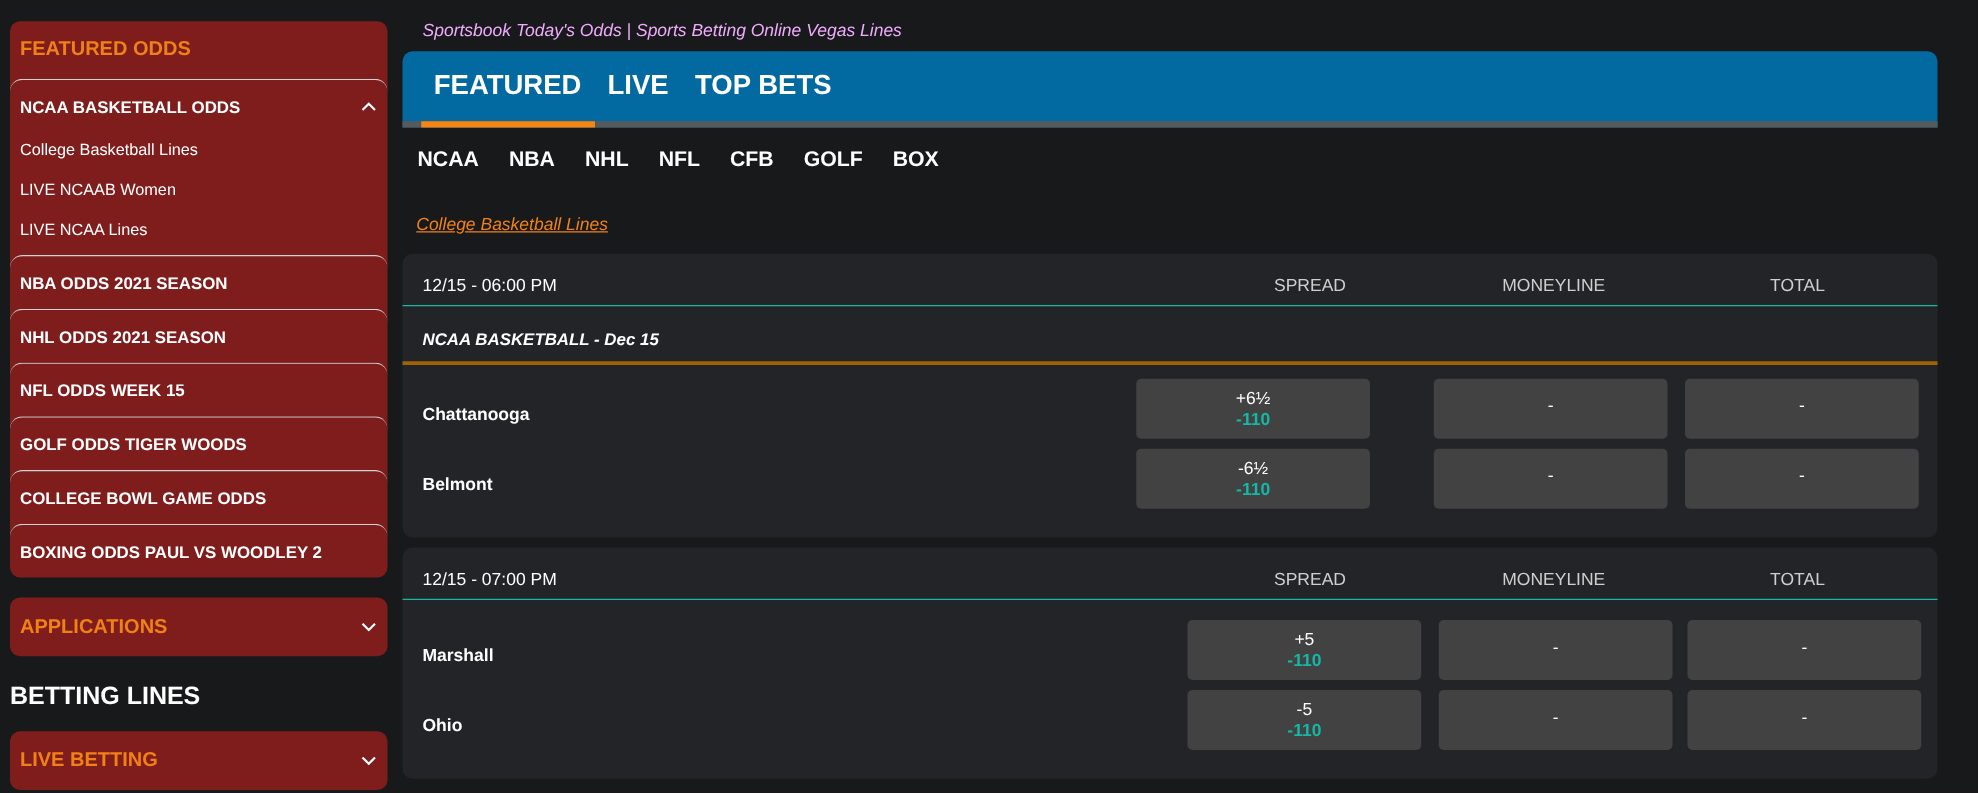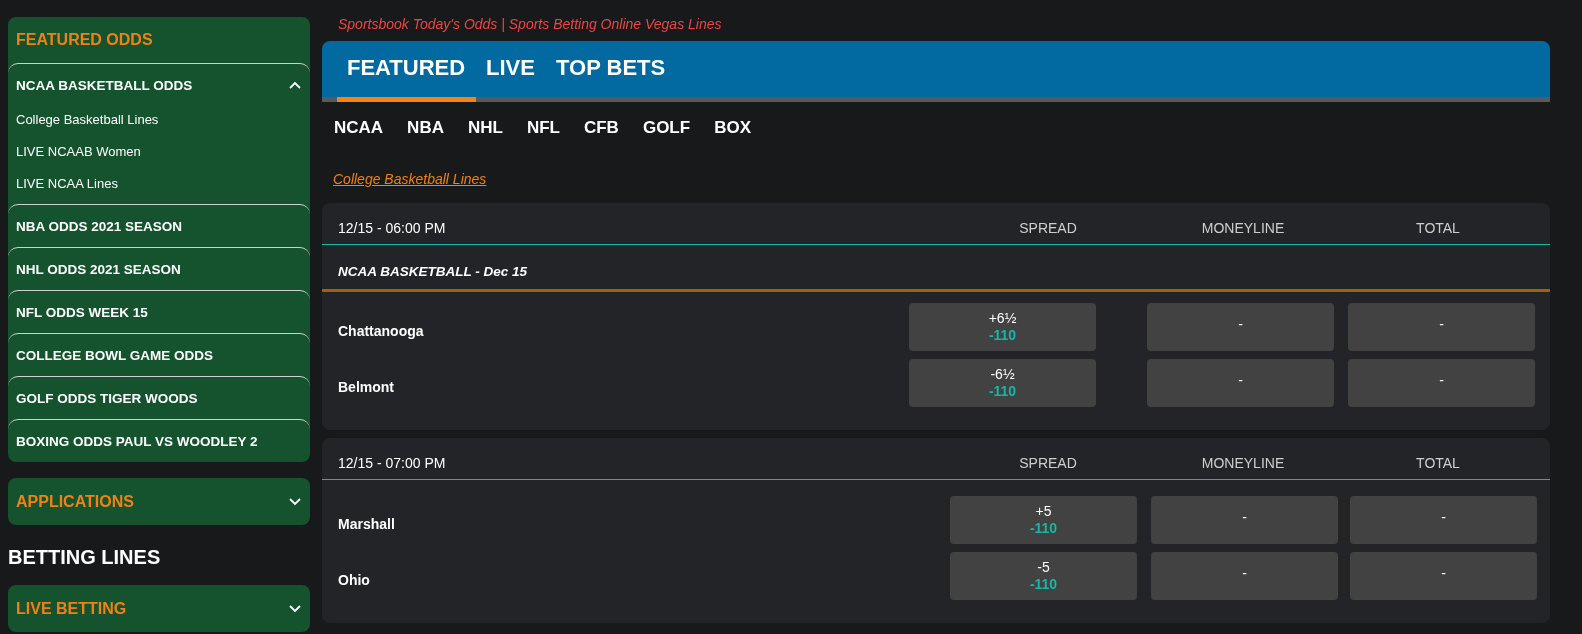--- a/index.html
+++ b/index.html
@@ -1,38 +1,38 @@
 <!DOCTYPE html>
 <html><head>
 <meta charset="utf-8">
 <style>
   * { box-sizing: border-box; margin: 0; padding: 0; }
   html, body { width: 1582px; height: 634px; overflow: hidden; }
   body { background: #18191b; font-family: "Liberation Sans", sans-serif; color: #fff; position: relative; }
 
   
   .sidebar { position: absolute; left: 8px; top: 17px; width: 302px; }
-  .panel { background: #14532d; border-radius: 8px; }
+  .panel { background: #7f1d1d; border-radius: 8px; }
   .panel-featured { padding-top: 0; }
   .panel-head { height: 46px; display: flex; align-items: center; justify-content: space-between; padding: 0 8px; }
   .panel-head .title { color: #f08116; font-weight: bold; font-size: 16px; text-transform: uppercase; }
   .chev { width: 14px; height: 14px; display: inline-block; position: relative; }
   .chev svg { width: 14px; height: 8px; position: absolute; left: 0; top: 3px; }
   .acc { border-top: 1px solid #cfd0d2; border-radius: 10px 10px 0 0; }
   .acc-head { height: 42px; display: flex; align-items: center; justify-content: space-between; padding: 0 8px; font-size: 13.5px; font-weight: bold; }
   .acc-head .chev { margin-right: 0; }
   .sublink { display: block; height: 32px; line-height: 18px; padding: 5px 8px; font-size: 13px; color: #fff; text-decoration: none; }
   .sublinks { padding-bottom: 2px; }
   .panel-collapsed { height: 47px; margin-top: 16px; }
   .betting-lines { margin-top: 12px; height: 40px; font-size: 20px; font-weight: bold; line-height: 40px; padding-left: 0; }
   .panel-live { height: 47px; margin-top: 8px; }
 
   
   .main { position: absolute; left: 322px; top: 0; width: 1228px; }
-  .page-title { position: absolute; left: 16px; top: 16px; font-size: 14px; font-style: italic; color: #ef4444; white-space: nowrap; }
+  .page-title { position: absolute; left: 16px; top: 16px; font-size: 14px; font-style: italic; color: #f0abfc; white-space: nowrap; }
   .tabbar { position: absolute; left: 0; top: 41px; width: 1228px; height: 61px; background: #0369a1; border-radius: 8px 8px 0 0; }
   .tab { position: absolute; top: 14px; font-size: 22px; font-weight: bold; color: #fff; cursor: pointer; }
   .tab-featured { left: 25px; }
   .tab-live { left: 164px; }
   .tab-topbets { left: 234px; }
   .tab-rail { position: absolute; left: 0; top: 97px; width: 1228px; height: 5px; background: #58595b; }
   .tab-indicator { position: absolute; left: 15px; top: 0; width: 139px; height: 5px; background: #f58412; }
   .sport-nav { position: absolute; left: 12px; top: 118px; display: flex; gap: 0; }
   .sport { font-size: 17px; font-weight: bold; color: #fff; margin-right: 24px; cursor: pointer; }
   .cat-link { position: absolute; left: 11px; top: 171px; font-size: 14px; font-style: italic; color: #f08116; text-decoration: underline; }
@@ -93,26 +93,26 @@
           <span>NHL ODDS 2021 SEASON</span>
         </div>
     </div>
     <div class="acc">
       <div class="acc-head">
           <span>NFL ODDS WEEK 15</span>
         </div>
     </div>
     <div class="acc">
       <div class="acc-head">
+          <span>GOLF ODDS TIGER WOODS</span>
+        </div>
+    </div>
+    <div class="acc">
+      <div class="acc-head">
           <span>COLLEGE BOWL GAME ODDS</span>
-        </div>
-    </div>
-    <div class="acc">
-      <div class="acc-head">
-          <span>GOLF ODDS TIGER WOODS</span>
         </div>
     </div>
     <div class="acc">
       <div class="acc-head">
           <span>BOXING ODDS PAUL VS WOODLEY 2</span>
         </div>
     </div>
   </div>
 
   <div class="panel panel-collapsed">

